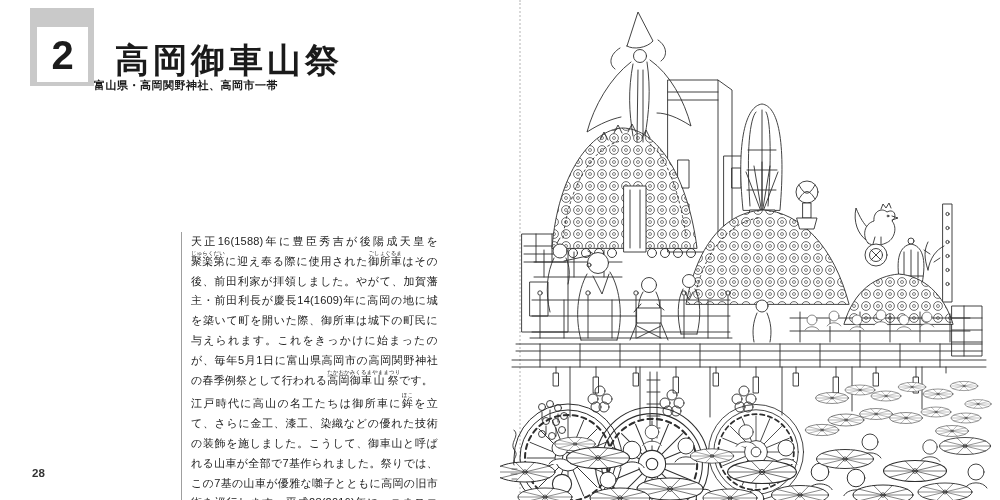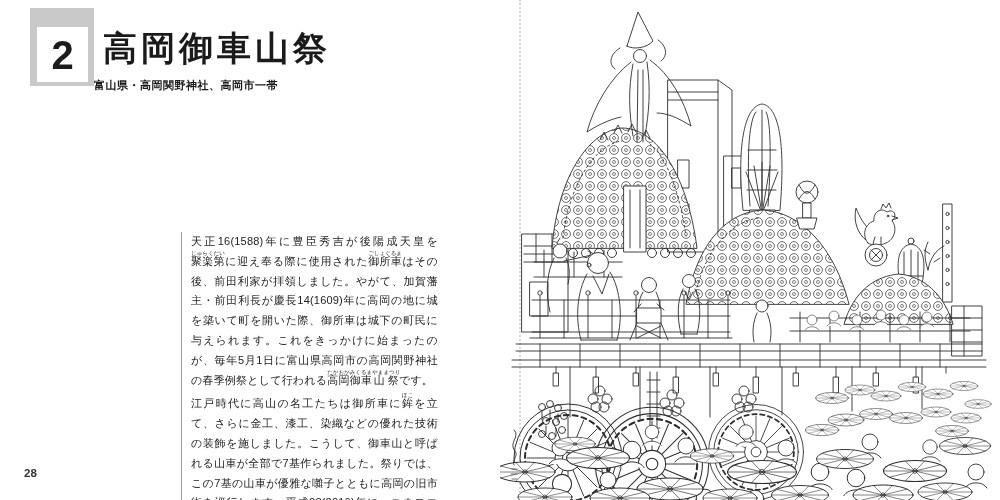--- a/index.html
+++ b/index.html
@@ -5,32 +5,32 @@
   html,body{margin:0;padding:0;background:#fff;}
   .page{position:relative;width:1000px;height:500px;background:#ffffff;overflow:hidden;
         font-family:"Liberation Sans","DejaVu Sans",sans-serif;color:#1a1a1a;}
   
   .gutter{position:absolute;left:519px;top:0;height:500px;width:0;border-left:2px dotted #d9d9d9;}
   
   .ribbon{position:absolute;left:30px;top:8px;width:64px;height:78px;background:#c9c9c9;}
   .badge{position:absolute;left:7px;top:19px;width:51px;height:55px;background:#ffffff;
          display:flex;align-items:center;justify-content:center;}
   .badge span{font-size:40px;font-weight:700;color:#1c1c1c;line-height:1;}
-  .title{position:absolute;left:103px;top:26px;margin:0;font-size:34px;font-weight:800;
+  .title{position:absolute;left:103px;top:26px;margin:12px;font-size:34px;font-weight:800;
          letter-spacing:4px;color:#1a1a1a;white-space:nowrap;}
   .subtitle{position:absolute;left:94px;top:78px;margin:0;font-size:11px;font-weight:700;
             letter-spacing:.5px;color:#1a1a1a;white-space:nowrap;}
   .body-text{position:absolute;left:181px;top:232px;width:247px;min-height:240px;
              padding-left:9px;border-left:1px solid #9f9f9f;}
   .body-text p{margin:0;font-size:11px;line-height:19.8px;letter-spacing:.2px;
                text-align:justify;color:#222;}
   .body-text p + p{margin-top:2px;}
   ruby{ruby-position:over;}
   rt{font-size:5.5px;line-height:0;letter-spacing:0;color:#222;}
-  .page-number{position:absolute;left:24px;top:467px;font-size:11.5px;font-weight:700;color:#333;}
+  .page-number{position:absolute;left:32px;top:467px;font-size:11.5px;font-weight:700;color:#333;}
   
   .illustration{position:absolute;left:500px;top:0;}
 </style>
 </head>
 <body>
 
 <div class="page">
 
   <div class="gutter"></div>
 

